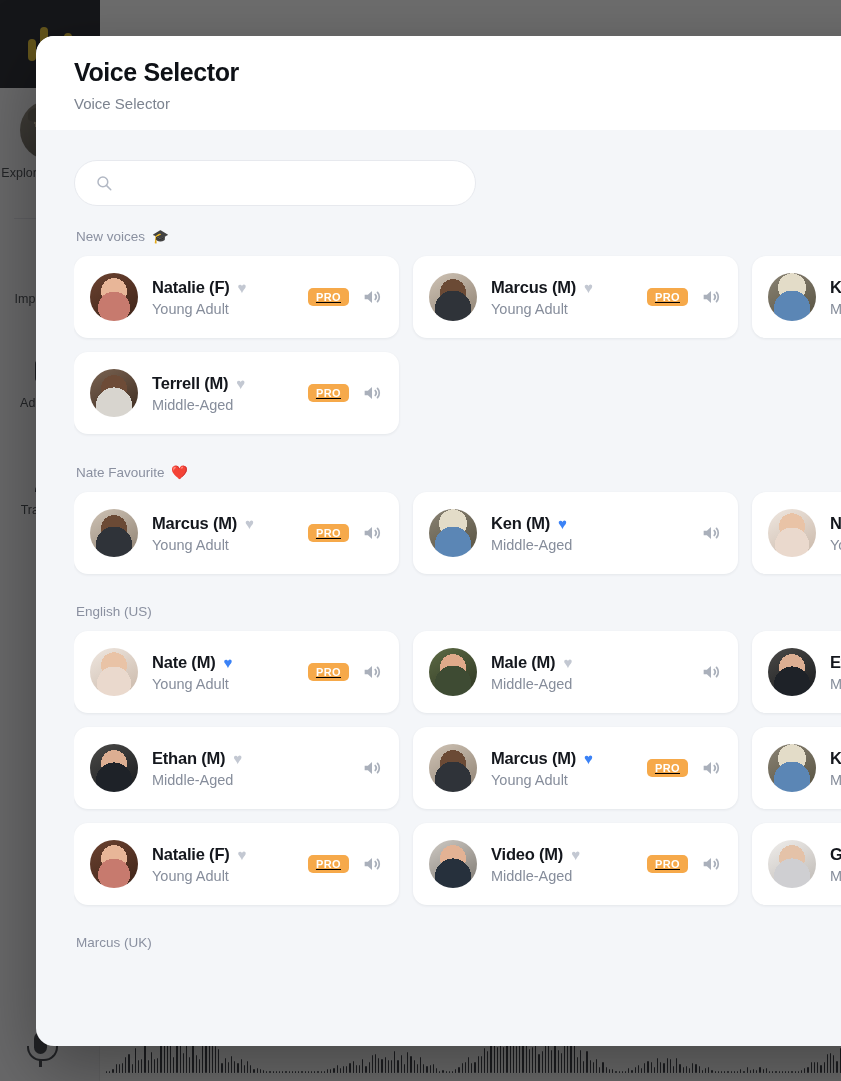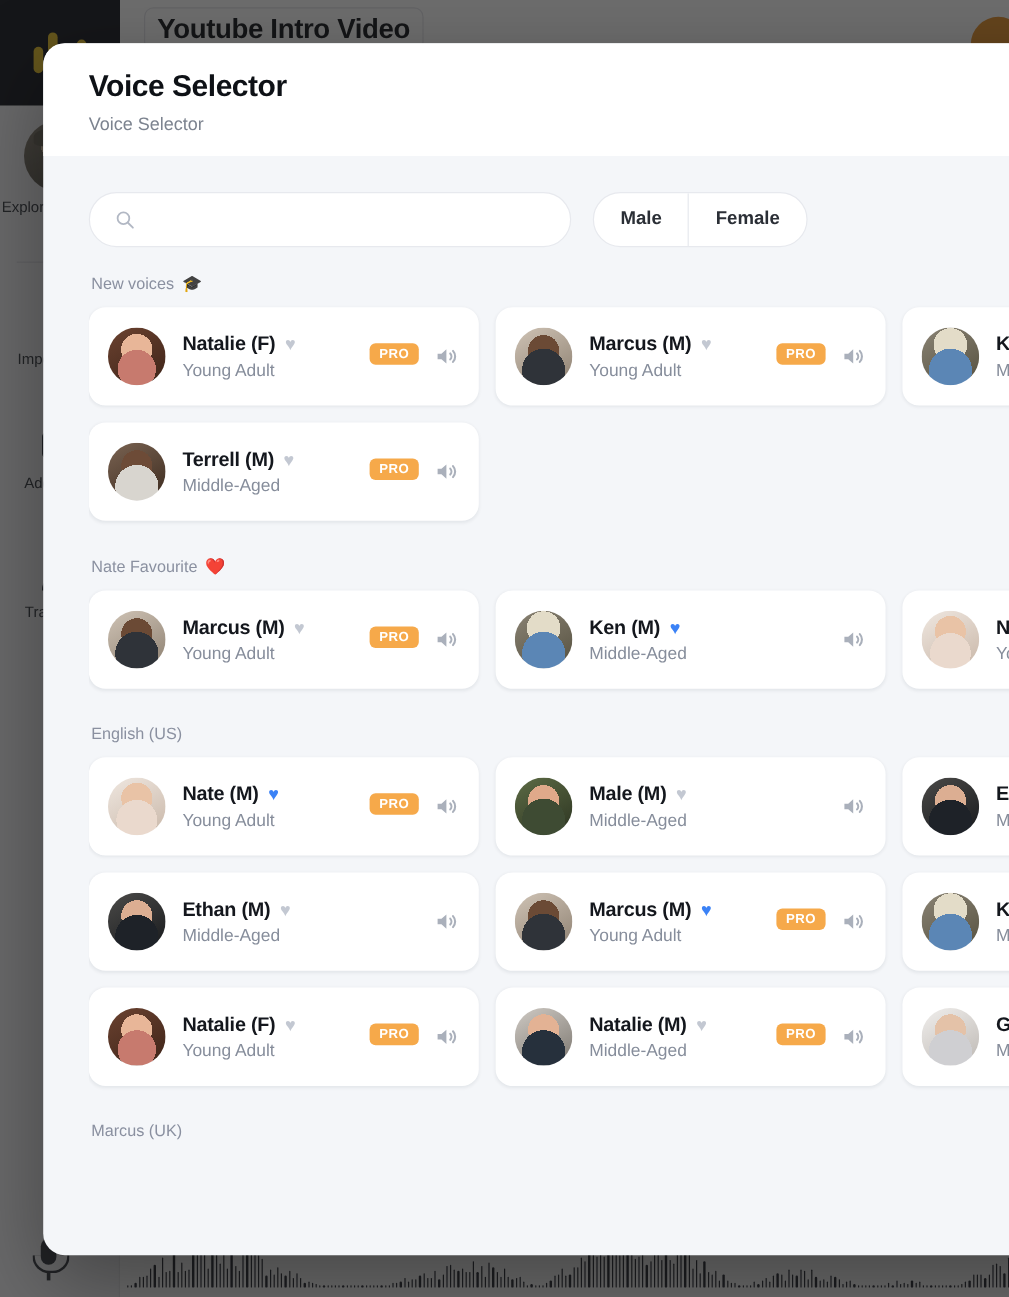--- a/index.html
+++ b/index.html
@@ -145,40 +145,36 @@
     border-radius:14px; padding:0 16px; box-shadow:0 1px 3px rgba(20,25,40,0.07);
   }
   .v-avatar { width:48px;height:48px;border-radius:50%; flex-shrink:0; overflow:hidden; background:#ddd; }
   .v-info { margin-left:14px; flex:1; min-width:0; }
   .v-name-row { display:flex; align-items:center; gap:8px; }
   .v-name { font-size:16.5px; font-weight:700; color:#14171d; letter-spacing:-0.2px; white-space:nowrap;}
   .heart { font-size:15px; line-height:1; }
   .heart.fav { color:#3b82f6; }
   .heart.plain { color:#c3c8d2; }
   .v-age { font-size:14.5px; color:#868d9b; margin-top:4px; }
-  .v-right { display:flex; align-items:flex-start; gap:12px; flex-shrink:0; }
+  .v-right { display:flex; align-items:center; gap:12px; flex-shrink:0;text-decoration:underline; }
   .pro-badge {
     background:#f6a94a; color:#ffffff; font-size:11px; font-weight:800;
     letter-spacing:0.4px; padding:3px 8px; border-radius:5px;
   }
   .spk { color:#aab0bb; display:flex; }
 </style>
 </head>
 <body>
 
 <div id="app-bg">
 
   <div class="canvas-area">
     <div class="canvas-card"></div>
   </div>
 
-  <div class="topbar">
-    <div class="doc-title">Youtube Intro Video</div>
-    <div class="user-avatar"></div>
-  </div>
 
   <div class="timeline">
     <div class="playhead"></div>
     <div class="wave" id="waveform">
         <i style="height: 2px;"></i>
         <i style="height: 2px;"></i>
         <i style="height: 4.14469px;"></i>
         <i style="height: 8.682px;"></i>
         <i style="height: 9.16711px;"></i>
         <i style="height: 10.0521px;"></i>
@@ -467,24 +463,20 @@
     <div class="filter-row">
 
 
       <div class="search-box">
         <svg width="18" height="18" viewBox="0 0 24 24" fill="none">
           <circle cx="10.5" cy="10.5" r="6.5" stroke="#b2b8c4" stroke-width="2"></circle>
           <path d="M15.5 15.5L21 21" stroke="#b2b8c4" stroke-width="2" stroke-linecap="round"></path>
         </svg>
       </div>
 
-      <div class="gender-toggle">
-        <div class="gender-opt">Male</div>
-        <div class="gender-opt">Female</div>
-      </div>
     </div>
 
     <div class="scroll-area" id="sections-root">
         <div class="section">
           <div class="section-head">
             <span>New voices</span>
             <span>🎓</span>
           </div>
           <div class="grid">
             <div class="voice-card">
@@ -722,21 +714,21 @@
                     <path d="M4 9.5h3.5L12 5.5v13L7.5 14.5H4z" fill="currentColor"></path>
                     <path d="M15.5 9.3a4 4 0 010 5.4M18 7a7.4 7.4 0 010 10" stroke="currentColor" stroke-width="1.9" stroke-linecap="round"></path>
                   </svg>
                 </span>
               </div>
             </div>
             <div class="voice-card">
               <div class="v-avatar" style="background:radial-gradient(circle at 50% 76%,#26303c 0 18px,transparent 18px),radial-gradient(circle at 50% 38%,#e3b294 0 13px,transparent 13px),linear-gradient(150deg,#cfcac4,#7b766f)"></div>
               <div class="v-info">
                 <div class="v-name-row">
-                  <span class="v-name">Natalie (M)</span>
+                  <span class="v-name">Video (M)</span>
                   <span class="heart plain">♥</span>
                 </div>
                 <div class="v-age">Middle-Aged</div>
               </div>
               <div class="v-right">
                 <span class="pro-badge">PRO</span>
                 <span class="spk">
                   <svg width="22" height="22" viewBox="0 0 24 24" fill="none">
                     <path d="M4 9.5h3.5L12 5.5v13L7.5 14.5H4z" fill="currentColor"></path>
                     <path d="M15.5 9.3a4 4 0 010 5.4M18 7a7.4 7.4 0 010 10" stroke="currentColor" stroke-width="1.9" stroke-linecap="round"></path>

